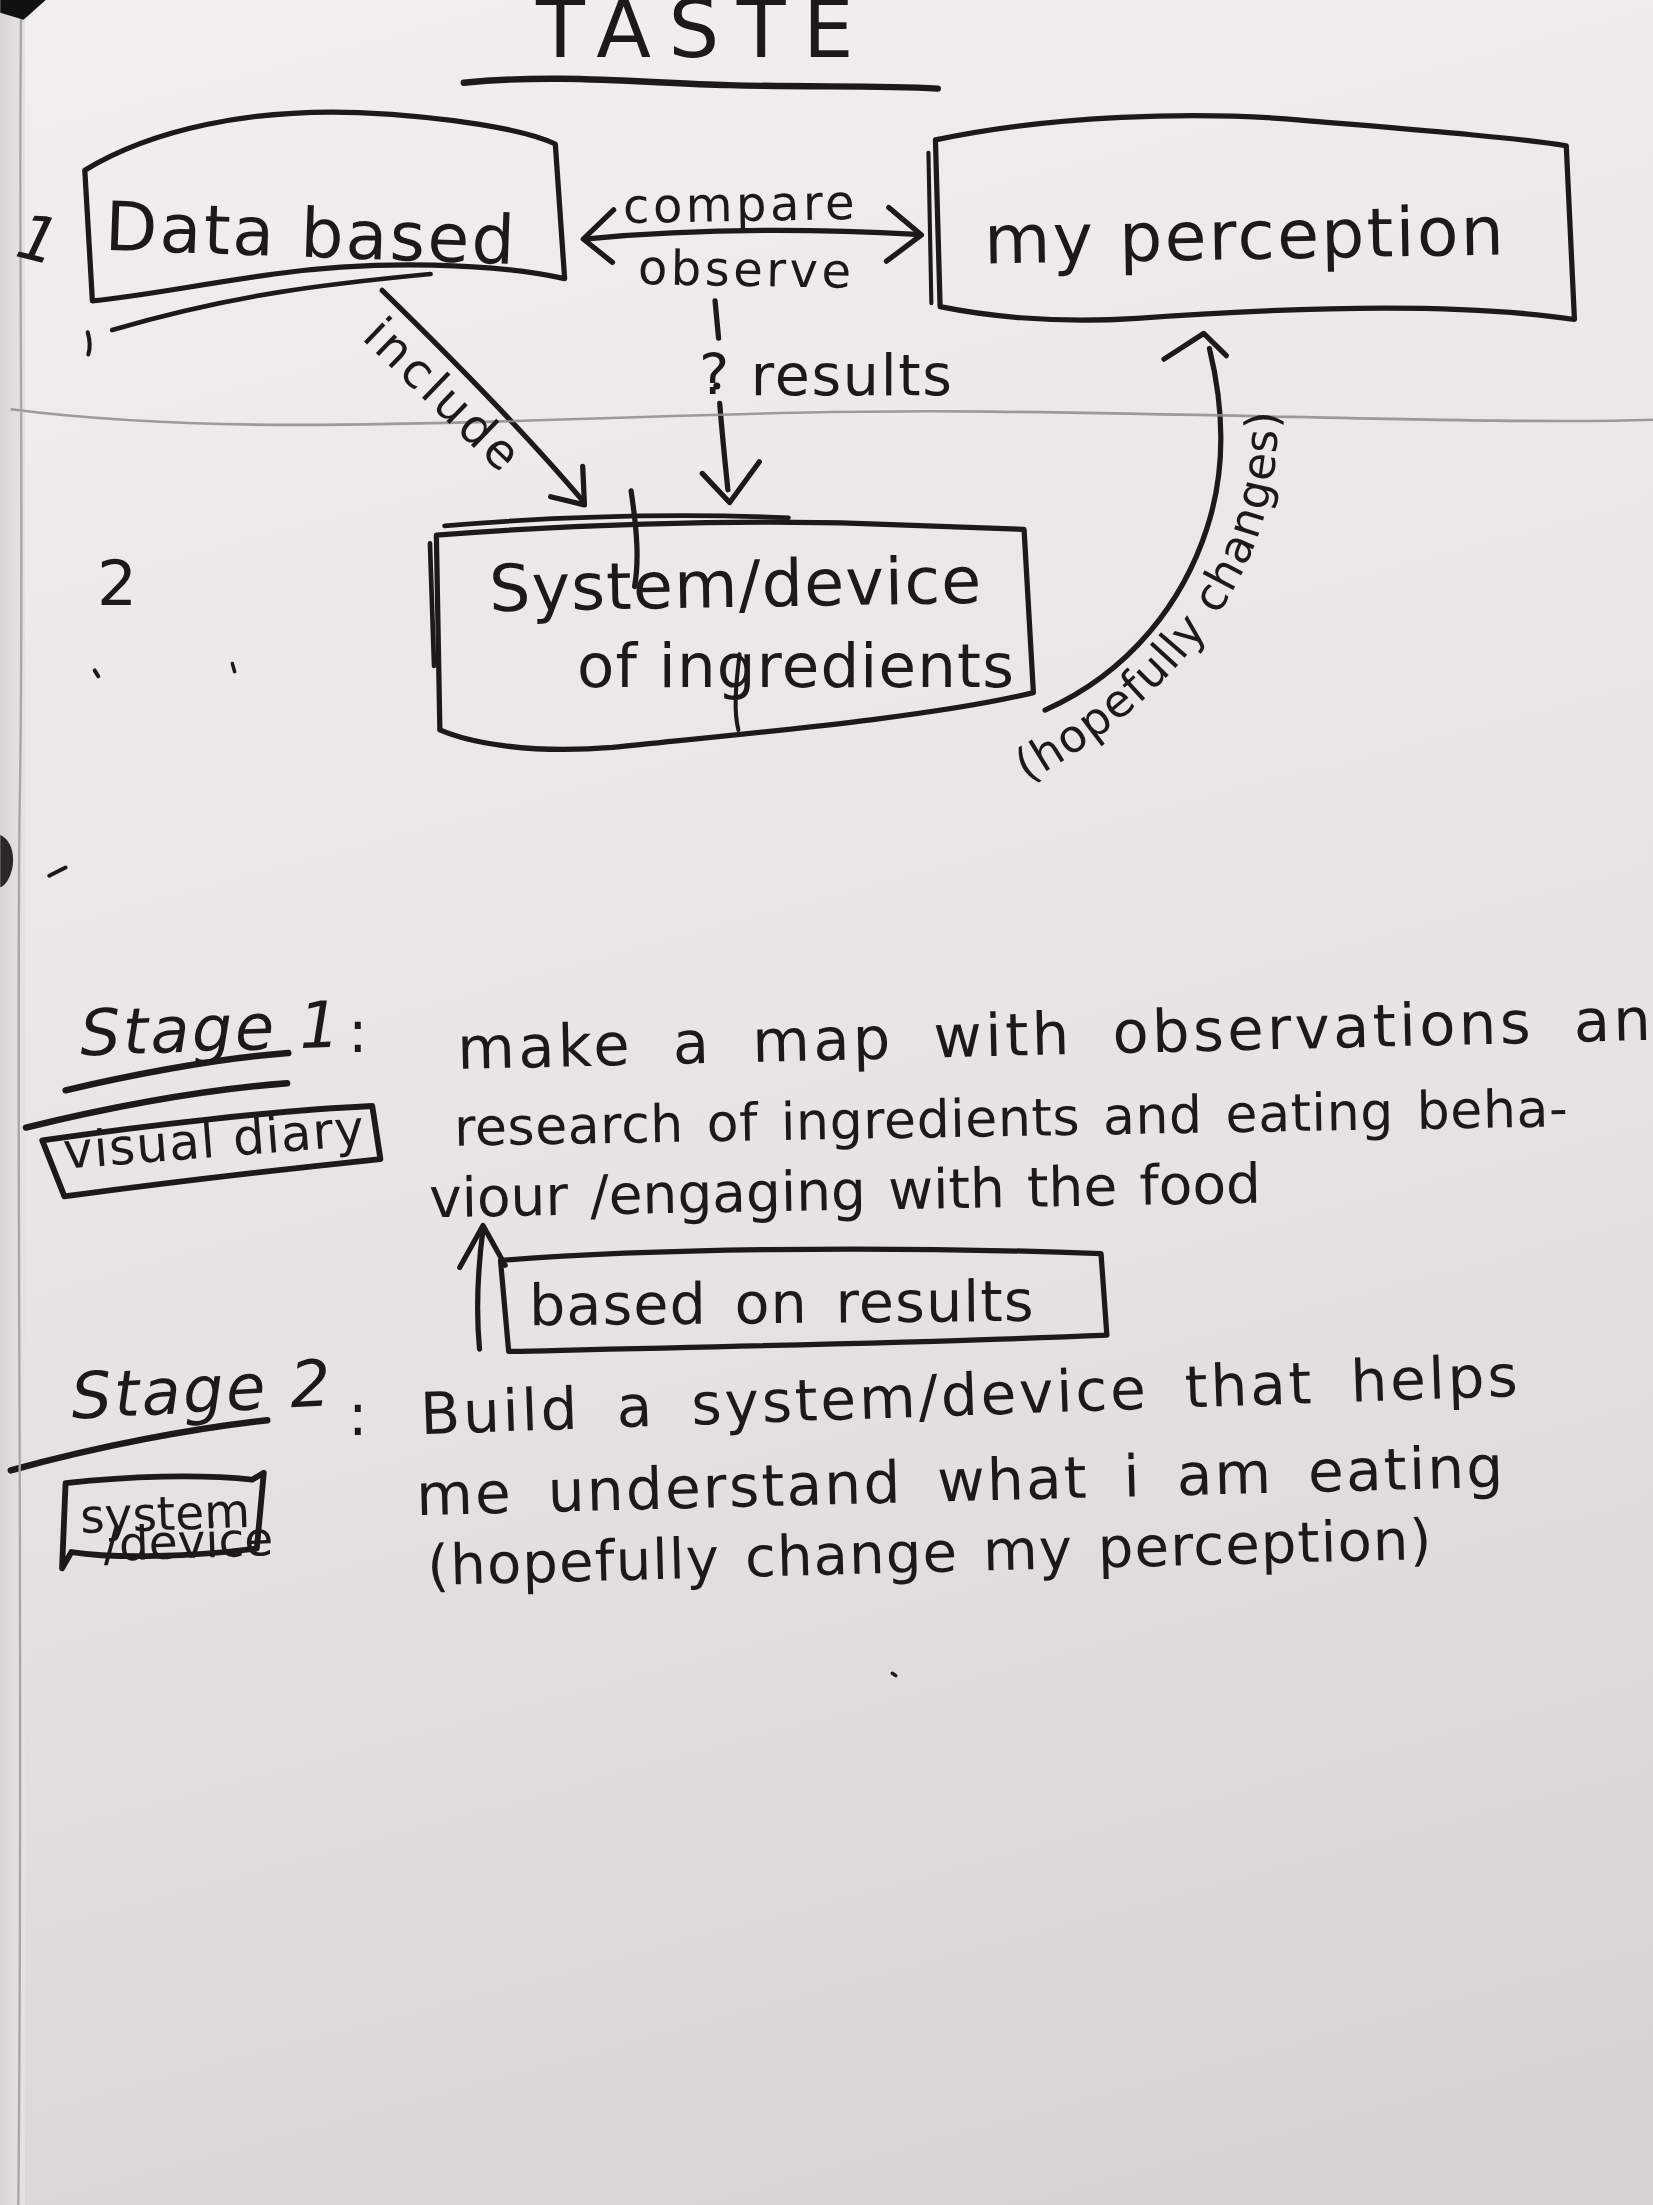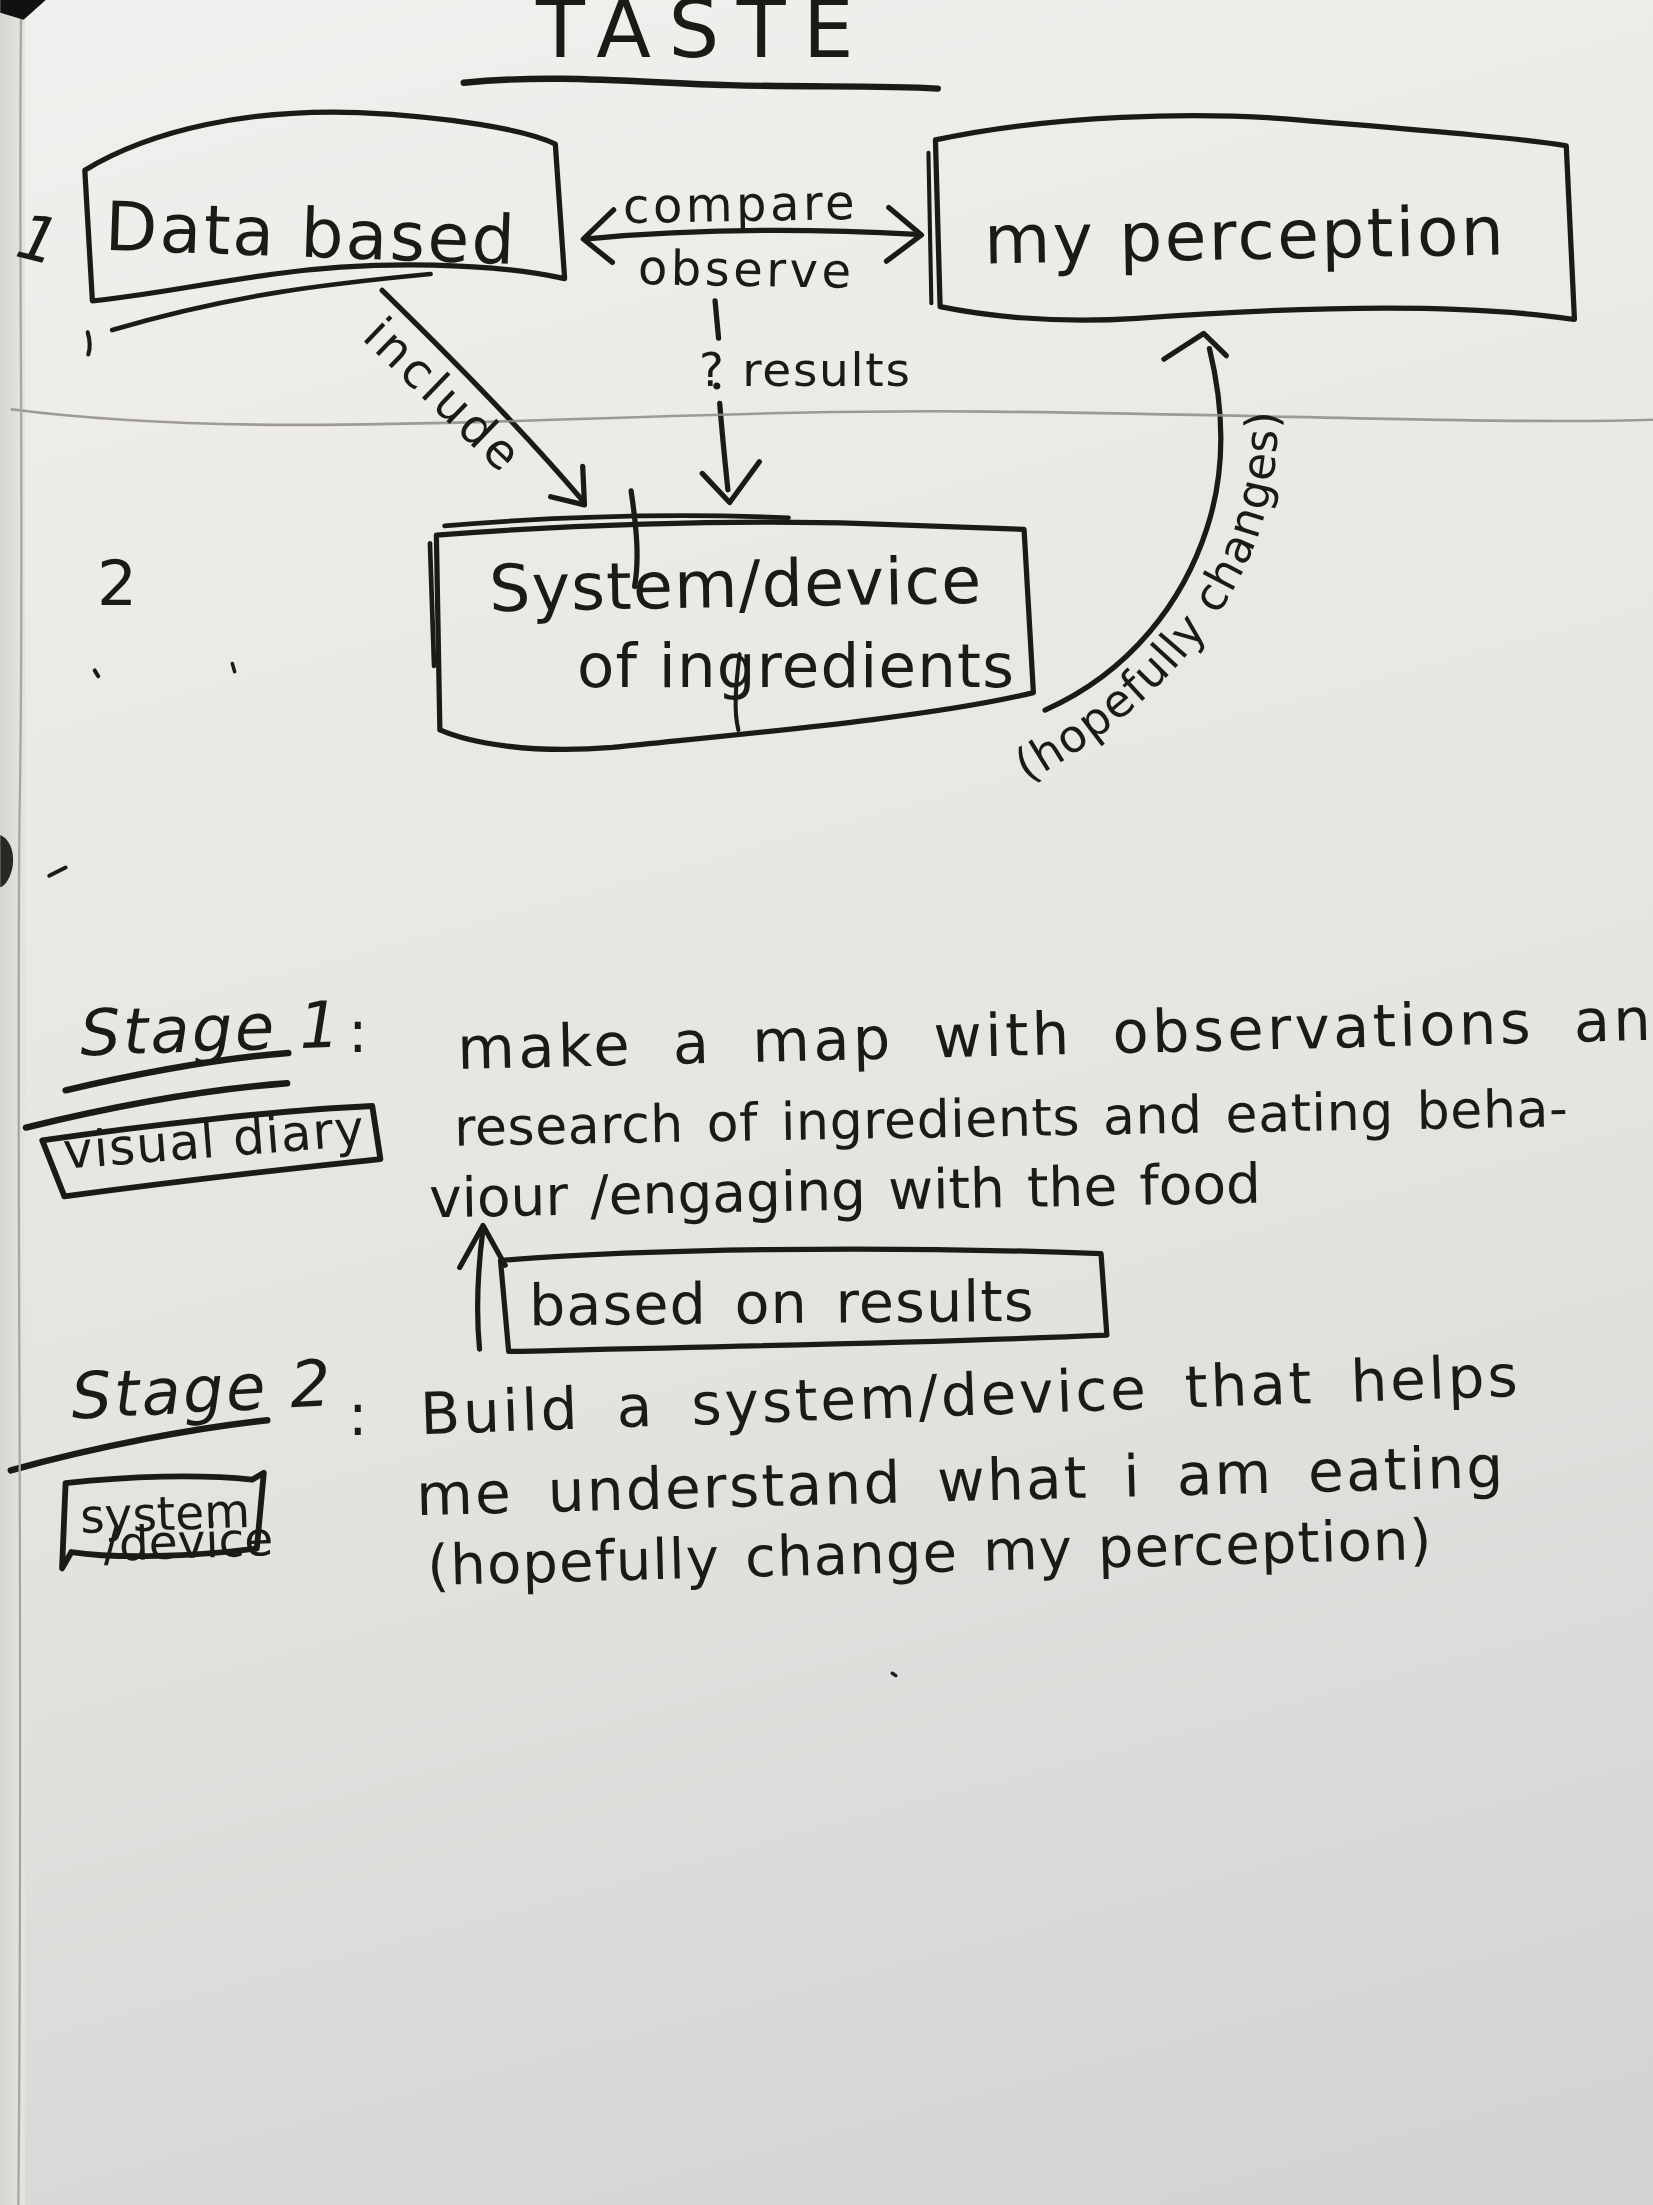--- a/index.html
+++ b/index.html
@@ -101,21 +101,21 @@
 
   <div class="hw t-marker" style="left:17.5px; top:203px; transform:rotate(14deg); font-style:italic;">1</div>
   <div class="hw t-marker" style="left:97px; top:547px;">2</div>
 
   <div class="hw t-box" style="left:105px; top:194px; transform:rotate(2deg);">Data based</div>
   <div class="hw t-box" style="left:984px; top:196px; transform:rotate(-1deg);">my perception</div>
 
   <div class="hw t-arrow" style="left:623px; top:176px; transform:rotate(-1deg);">compare</div>
   <div class="hw t-arrow" style="left:638px; top:241px; transform:rotate(1deg);">observe</div>
   <div class="hw t-arrow" style="left:392px; top:306px; transform:rotate(44deg); transform-origin:left top;">include</div>
-  <div class="hw" style="left:699px; top:342px; font-size:47px; letter-spacing:1.7px;">? results</div>
+  <div class="hw" style="left:699px; top:342px; font-size:57px; letter-spacing:1.7px;">? results</div>
 
   <div class="hw t-box2" style="left:489px; top:547px; font-size:65px; transform:rotate(-1deg);">System/device</div>
   <div class="hw t-box2" style="left:577px; top:630px;">of ingredients</div>
 
   <div class="hw t-heading" style="left:80px; top:992px; transform:rotate(-2deg); font-style:italic;">Stage 1</div>
   <div class="hw t-colon" style="left:348px; top:998px;">:</div>
   <div class="hw t-body" style="left:457px; top:999px; font-size:59px; letter-spacing:3.5px; word-spacing:17.5px; transform:rotate(-1.4deg);">make a map with observations and</div>
   <div class="hw t-body" style="left:454px; top:1088px; font-size:52px; letter-spacing:0.6px; word-spacing:5.8px; transform:rotate(-1deg);">research of ingredients and eating beha-</div>
   <div class="hw t-body" style="left:429px; top:1159px; font-size:55px; letter-spacing:0px; word-spacing:4.7px; transform:rotate(-1deg);">viour /engaging with the food</div>
 

